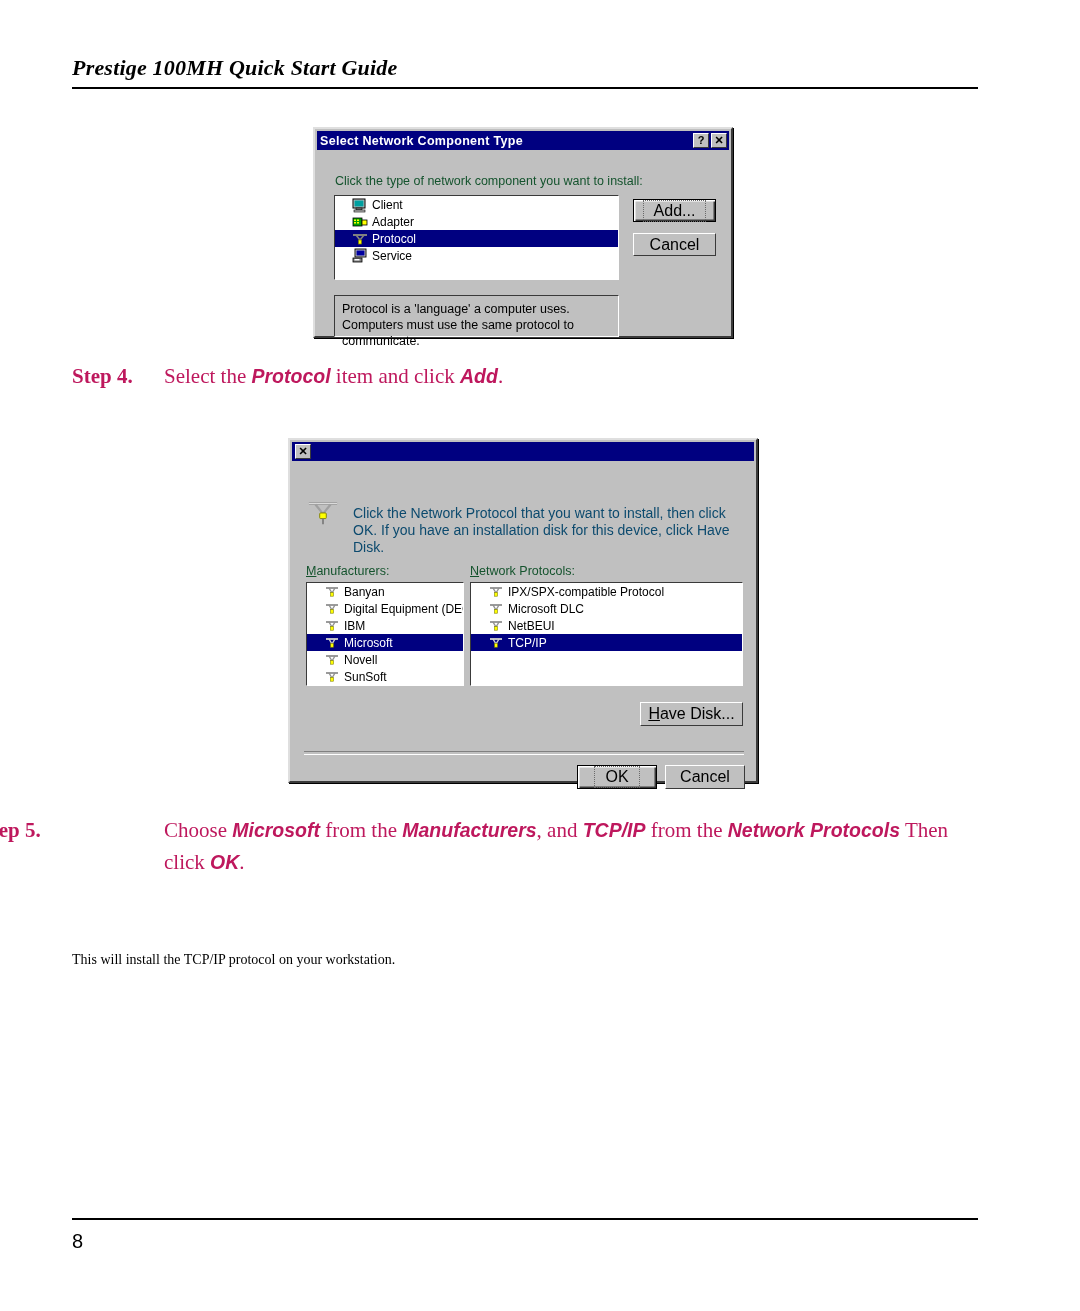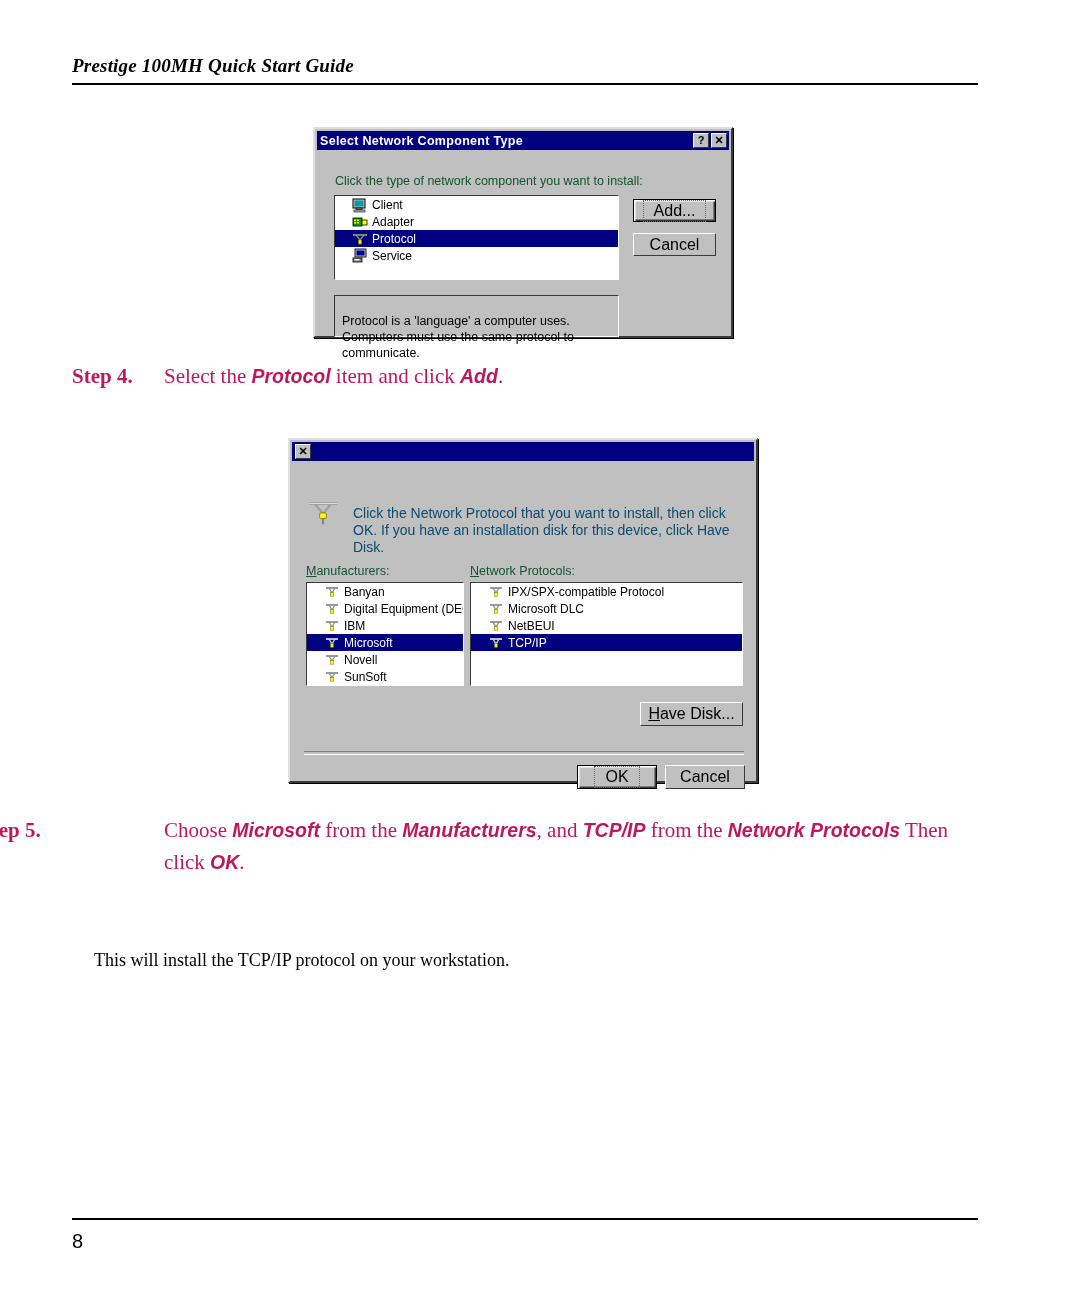--- a/index.html
+++ b/index.html
@@ -21,21 +21,21 @@
   .page-header {
     position: absolute;
     left: 72px;
     top: 55px;
     width: 906px;
   }
   .page-header-title {
     font-family: "Liberation Serif", serif;
     font-style: italic;
     font-weight: bold;
-    font-size: 19px;
+    font-size: 22px;
     letter-spacing: 0.2px;
     color: #000;
     padding-bottom: 6px;
   }
   .page-header-rule {
     border-bottom: 2.5px solid #000;
     width: 906px;
   }
 
   
@@ -95,24 +95,23 @@
     text-indent: -92px;
     width: 830px;
   }
   #step5 .step-label { width: 92px; }
   .closing-text {
     position: absolute;
     left: 72px;
     top: 945px;
     width: 906px;
     font-family: "Liberation Serif", serif;
-    font-size: 18px;
+    font-size: 14px;
     line-height: 30px;
     color: #000;
-    margin-left: 22px;
   }
 
   
   .win-dialog {
     position: absolute;
     background: #c0c0c0;
     border-top: 2px solid #dfdfdf;
     border-left: 2px solid #dfdfdf;
     border-right: 2px solid #3a3a3a;
     border-bottom: 2px solid #3a3a3a;
@@ -229,21 +228,20 @@
     border-right: 1.5px solid #ffffff;
     border-bottom: 1.5px solid #ffffff;
     box-sizing: border-box;
     padding: 5px 7px;
   }
   .win-groupbox-text {
     font-family: "Liberation Sans", sans-serif;
     font-size: 12.5px;
     line-height: 16px;
     color: #000;
-    margin-top: 12px;
   }
   .win-sep {
     position: absolute;
     height: 2px;
     border-top: 1px solid #808080;
     border-bottom: 1px solid #ffffff;
   }
   .underline-accel { text-decoration: underline; }
 
   

